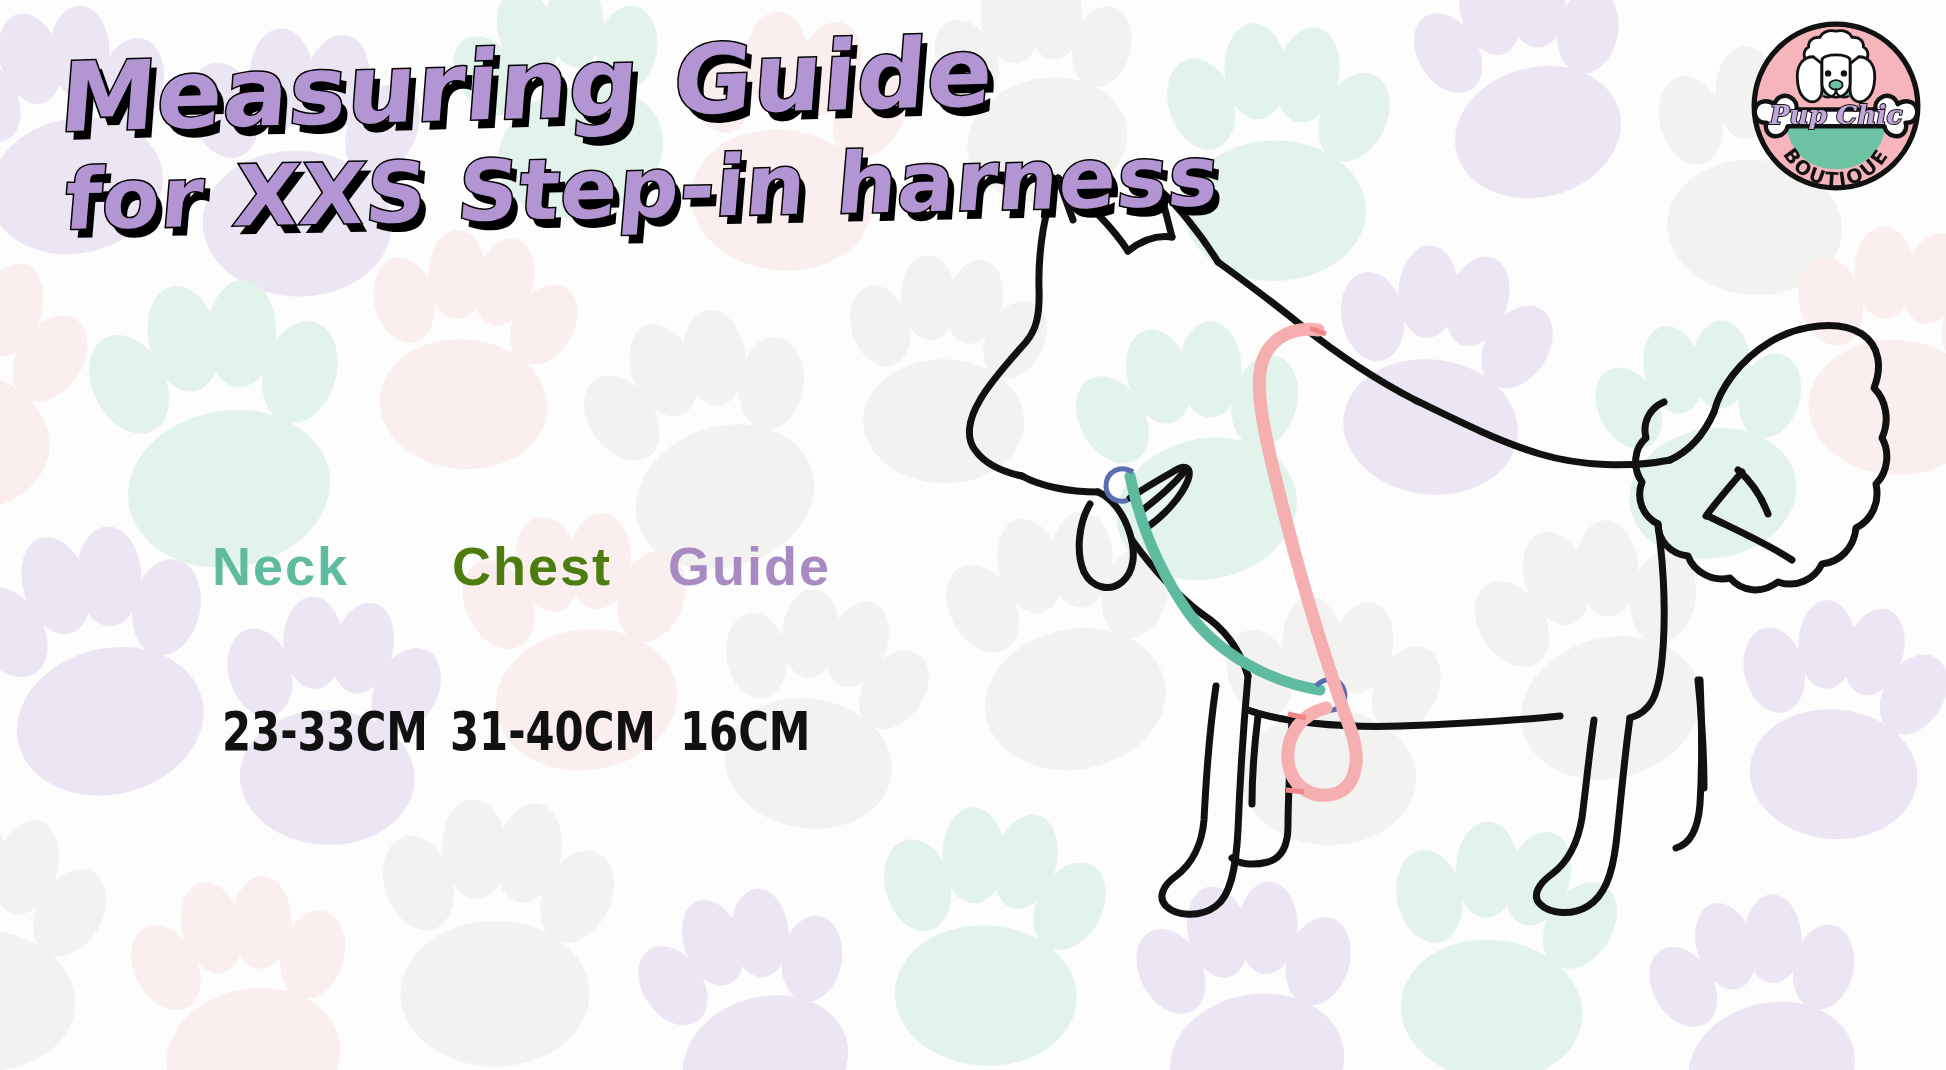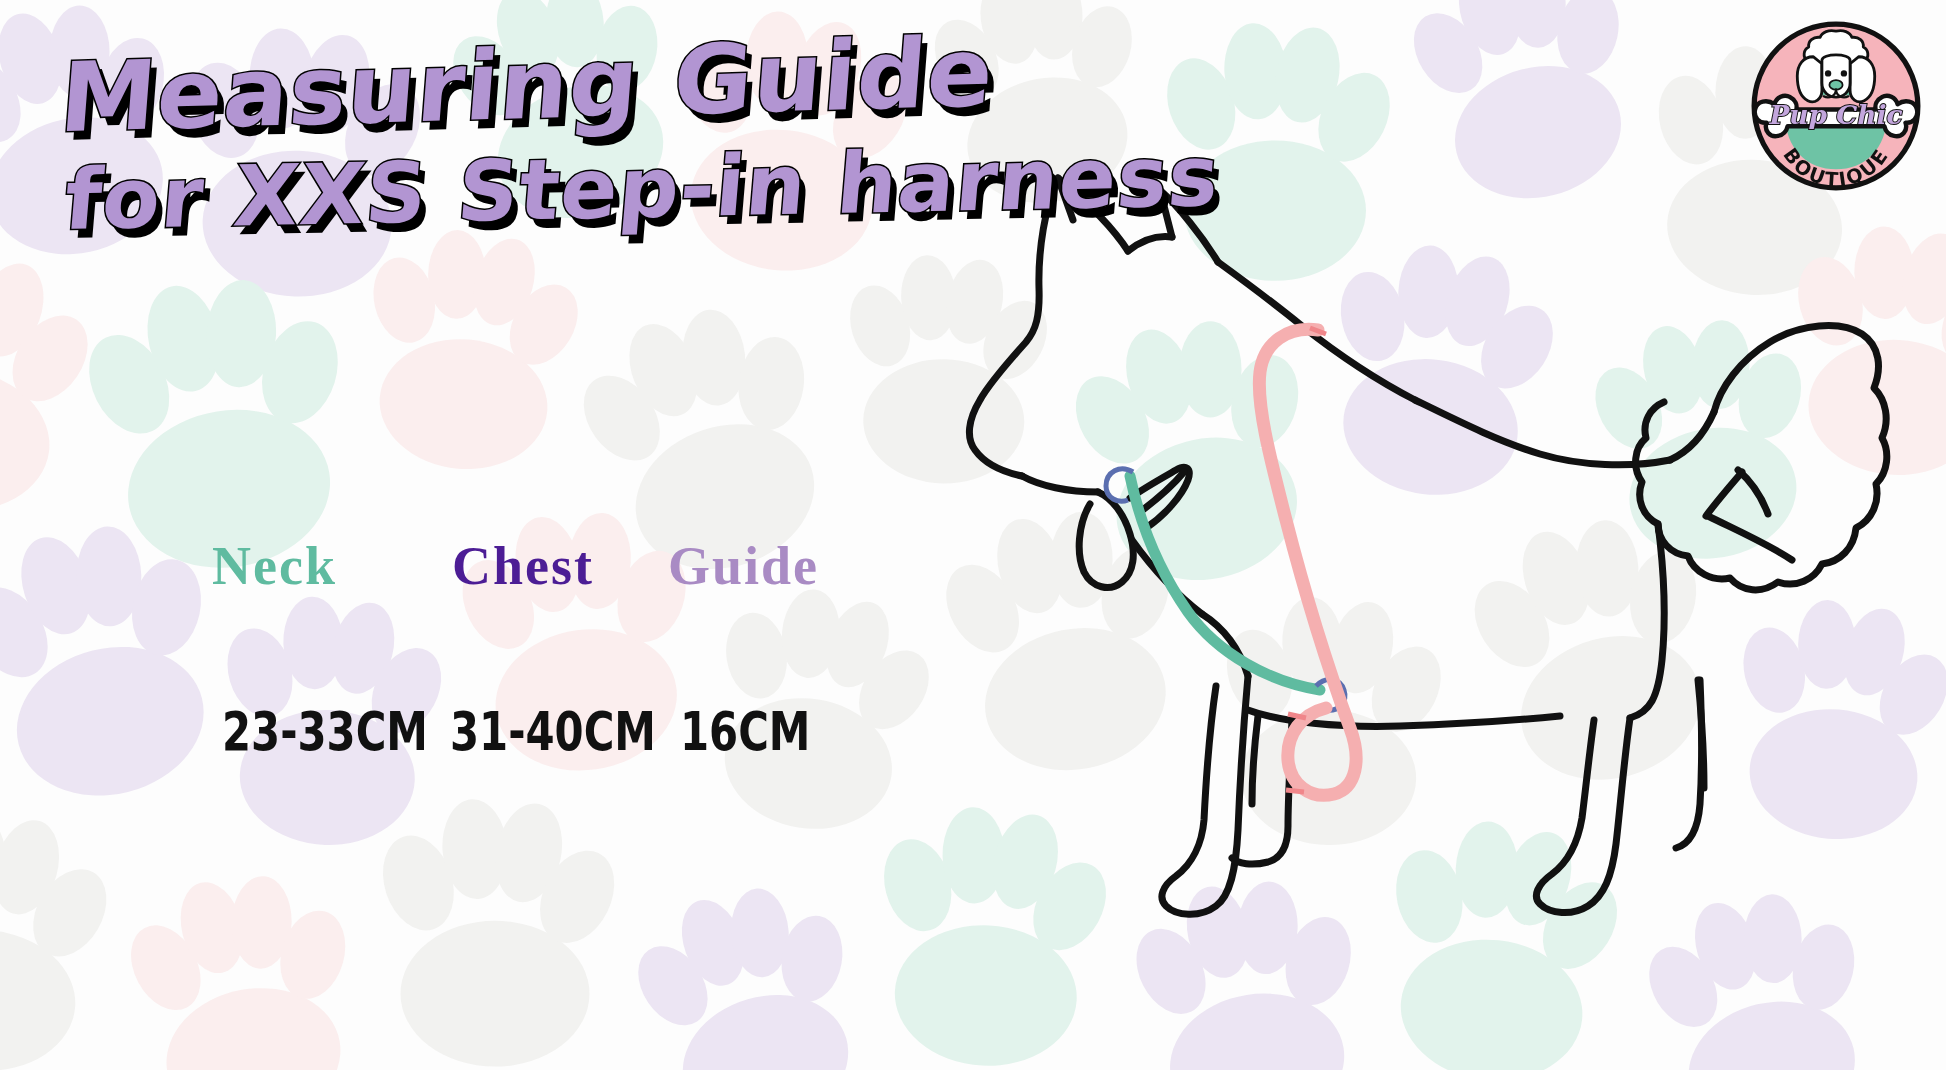--- a/index.html
+++ b/index.html
@@ -26,21 +26,21 @@
     paint-order:stroke fill;
     text-shadow:7px 9px 0 #000;
   }
   .title-line.l1{font-size:96px;transform:skewX(-6deg) rotate(-1.6deg);}
   .title-line.l2{font-size:84px;transform:skewX(-6deg) rotate(-1.2deg);margin-top:14px;margin-left:4px;}
 
   
   .meas-row{position:absolute;left:0;top:0;z-index:5;}
   .meas-label{
     position:absolute;
-    font-family:Liberation Serif, serif;
+    font-family:Liberation Sans, sans-serif;
     font-weight:700;
     font-size:54px;
     letter-spacing:2px;
     white-space:nowrap;
   }
   .meas-value{
     position:absolute;
     font-family:"DejaVu Sans Condensed","DejaVu Sans", sans-serif;
     font-weight:700;
     font-size:54px;
@@ -114,21 +114,21 @@
   <div class="title-block">
     <div class="title-line l1">Measuring Guide</div>
     <div class="title-line l2">for XXS Step-in harness</div>
   </div>
 
   <div class="meas-row">
 
     <div class="meas-label" style="left:212px;top:535px;color:#5fbba0;">Neck</div>
     <div class="meas-value" style="left:222px;top:700px;">23-33CM</div>
 
-    <div class="meas-label" style="left:452px;top:535px;color:#4c1d95;">Chest</div>
+    <div class="meas-label" style="left:452px;top:535px;color:#4d7c0f;">Chest</div>
     <div class="meas-value" style="left:450px;top:700px;">31-40CM</div>
 
     <div class="meas-label" style="left:668px;top:535px;color:#a98bc4;">Guide</div>
     <div class="meas-value" style="left:680px;top:700px;">16CM</div>
   </div>
 
   <svg style="position:absolute;left:840px;top:120px;z-index:4;" width="1060" height="800" viewBox="0 0 1060 800" aria-hidden="true">
 
     <g fill="none" stroke="#111111" stroke-width="7" stroke-linecap="round" stroke-linejoin="round">
 

